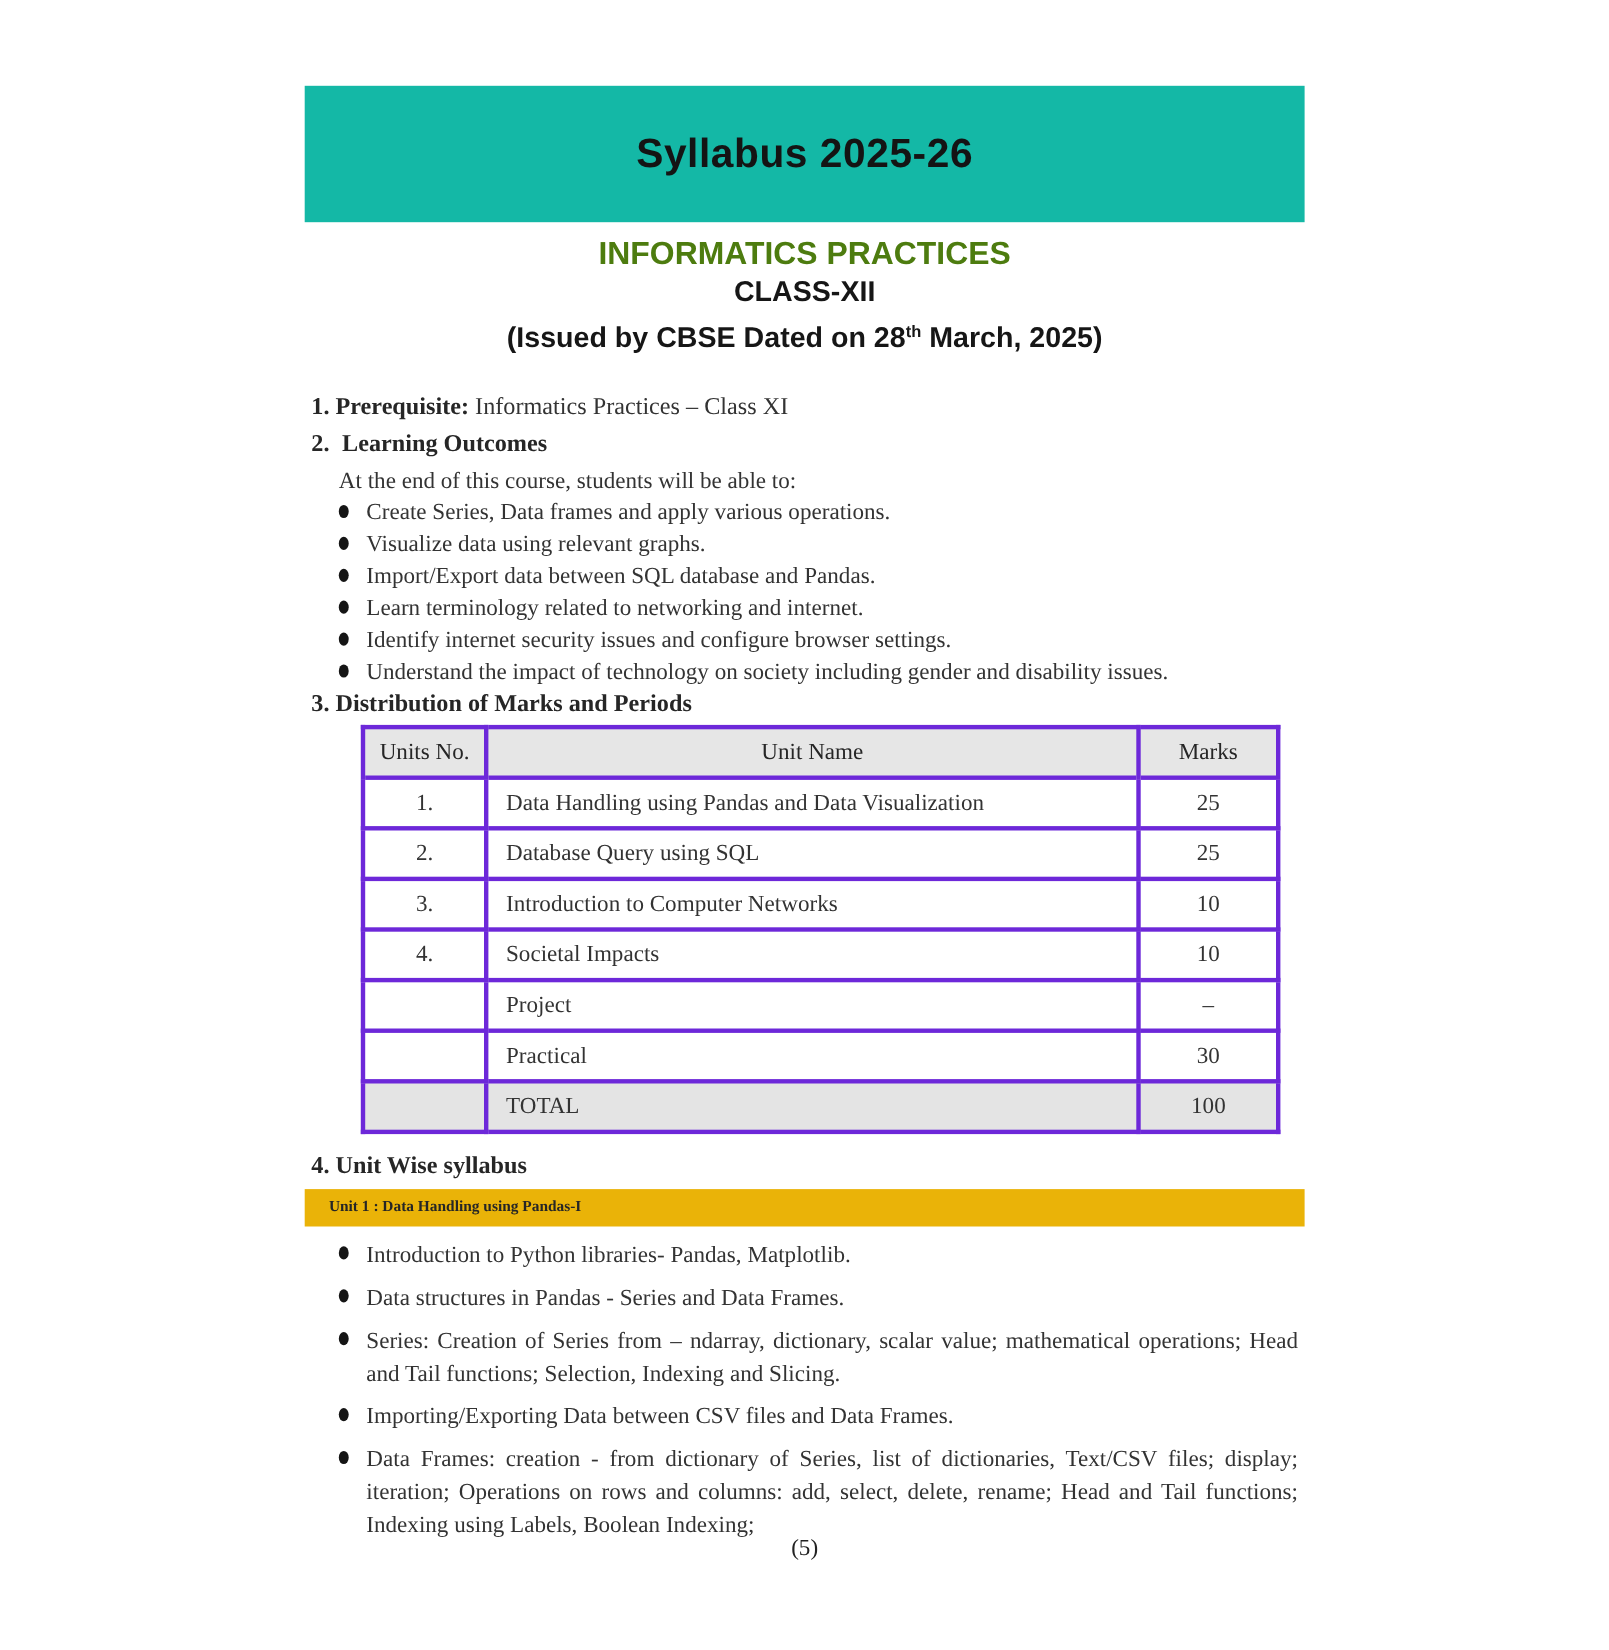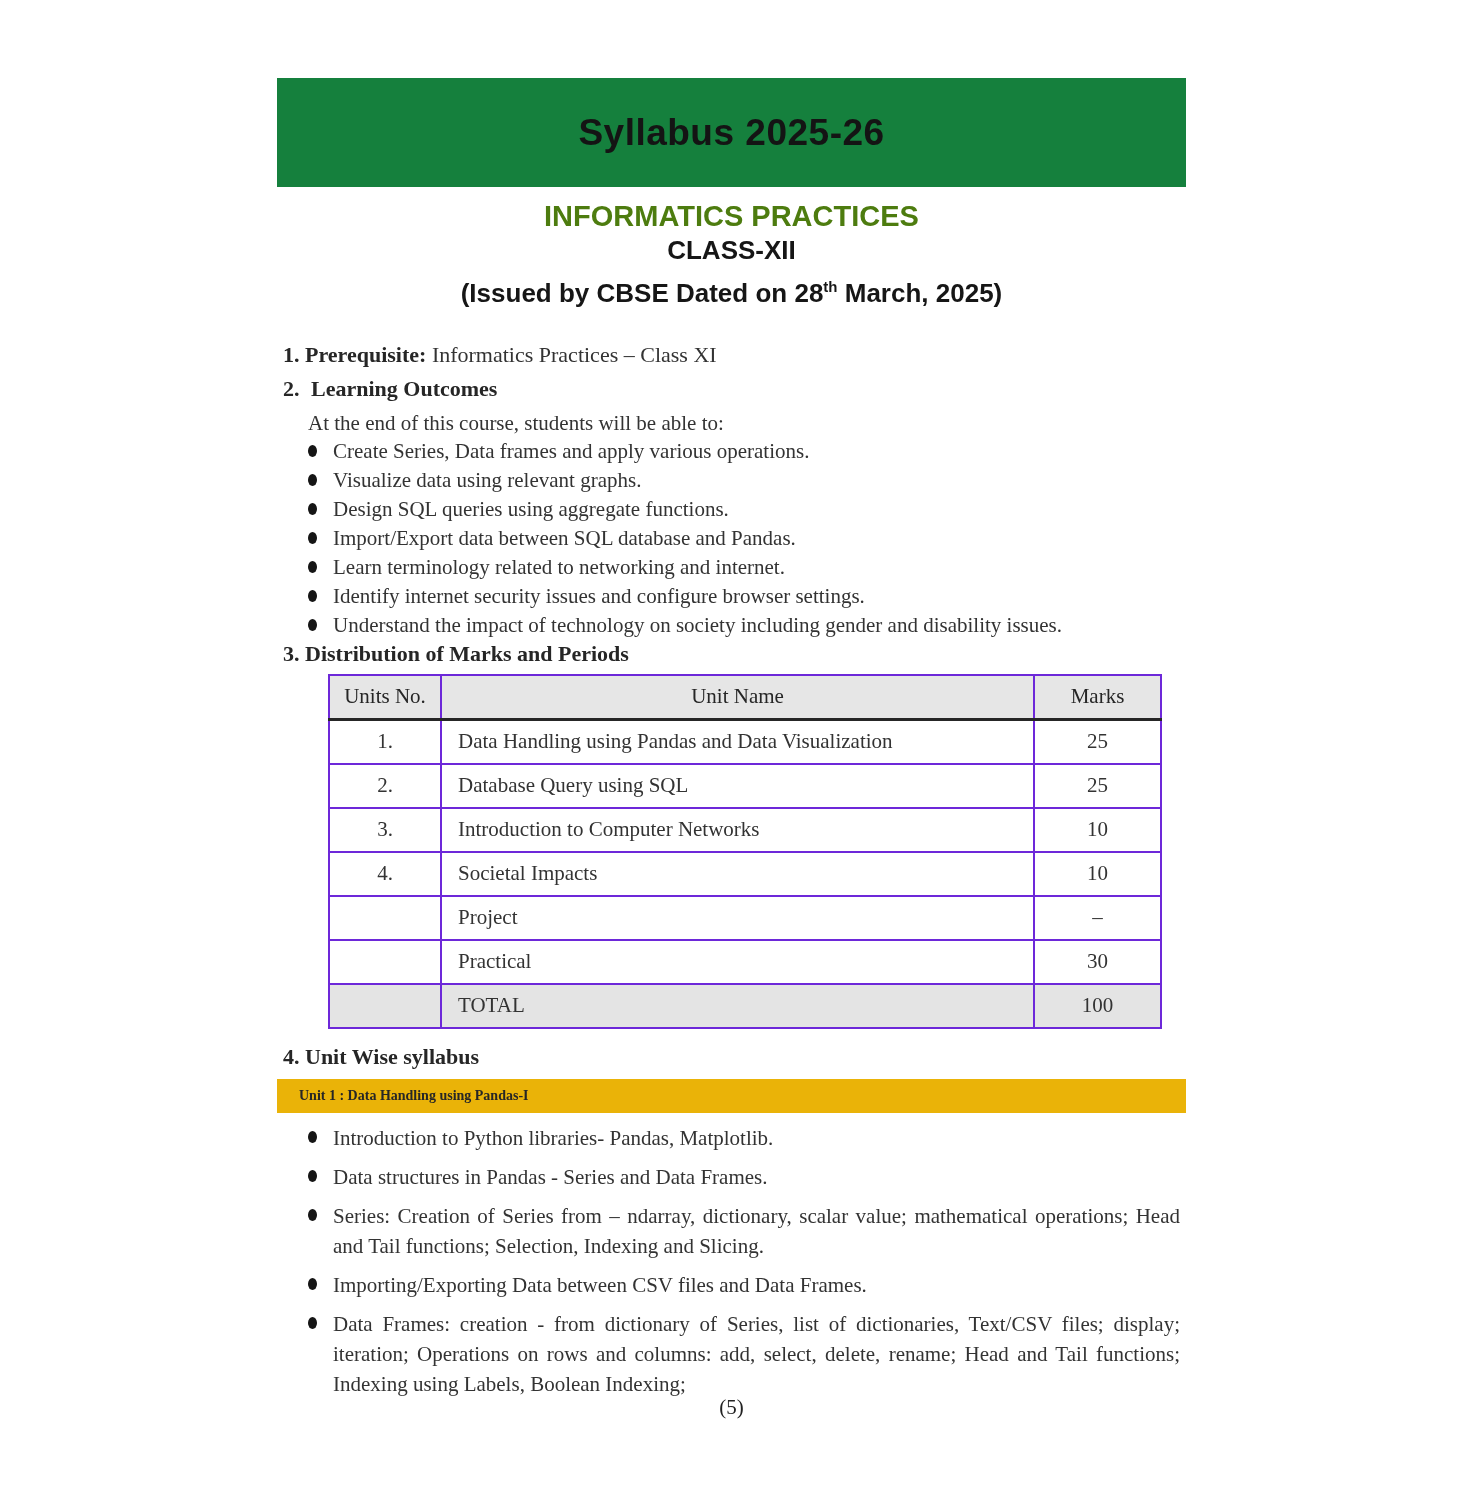--- a/index.html
+++ b/index.html
@@ -11,22 +11,22 @@
     color:#333333;
     overflow:hidden;
   }
   .content{
     position:absolute;
     left:277px;top:78px;
     width:909px;
   }
   
   .banner{
-    background:#15803d;
-    height:109px;
+    background:#14b8a6;
+    height:124px;
     display:flex;align-items:center;justify-content:center;text-align:center;
   }
   .banner-title{
     font-family:"Liberation Sans", sans-serif;
     font-weight:700;font-size:37px;color:#141414;letter-spacing:0.5px;
   }
   
   .subject{
     margin-top:14px;text-align:center;
     font-family:"Liberation Sans", sans-serif;
@@ -73,21 +73,21 @@
   }
   .bullet-text{flex:1;}
   
   .marks-table{
     margin-top:6px;margin-left:51px;
     border-collapse:collapse;
     width:832px;table-layout:fixed;
     font-size:21px;color:#333;
   }
   .marks-table td,.marks-table th{
-    border:2px solid #6d28d9;
+    border:4px solid #6d28d9;
     height:42px;padding:0;
     font-weight:400;
   }
   .marks-table col.c-no{width:112px;}
   .marks-table col.c-name{width:593px;}
   .marks-table col.c-marks{width:127px;}
   .marks-table thead th{
     background:#e6e6e6;text-align:center;color:#262626;
     border-bottom:3px solid #262626;
   }
@@ -143,24 +143,20 @@
     <div class="intro-line">At the end of this course, students will be able to:</div>
 
     <div class="lo-list">
       <div class="bullet-row">
           <span class="bullet"></span>
           <span class="bullet-text">Create Series, Data frames and apply various operations.</span>
         </div>
       <div class="bullet-row">
           <span class="bullet"></span>
           <span class="bullet-text">Visualize data using relevant graphs.</span>
-        </div>
-      <div class="bullet-row">
-          <span class="bullet"></span>
-          <span class="bullet-text">Design SQL queries using aggregate functions.</span>
         </div>
       <div class="bullet-row">
           <span class="bullet"></span>
           <span class="bullet-text">Import/Export data between SQL database and Pandas.</span>
         </div>
       <div class="bullet-row">
           <span class="bullet"></span>
           <span class="bullet-text">Learn terminology related to networking and internet.</span>
         </div>
       <div class="bullet-row">

